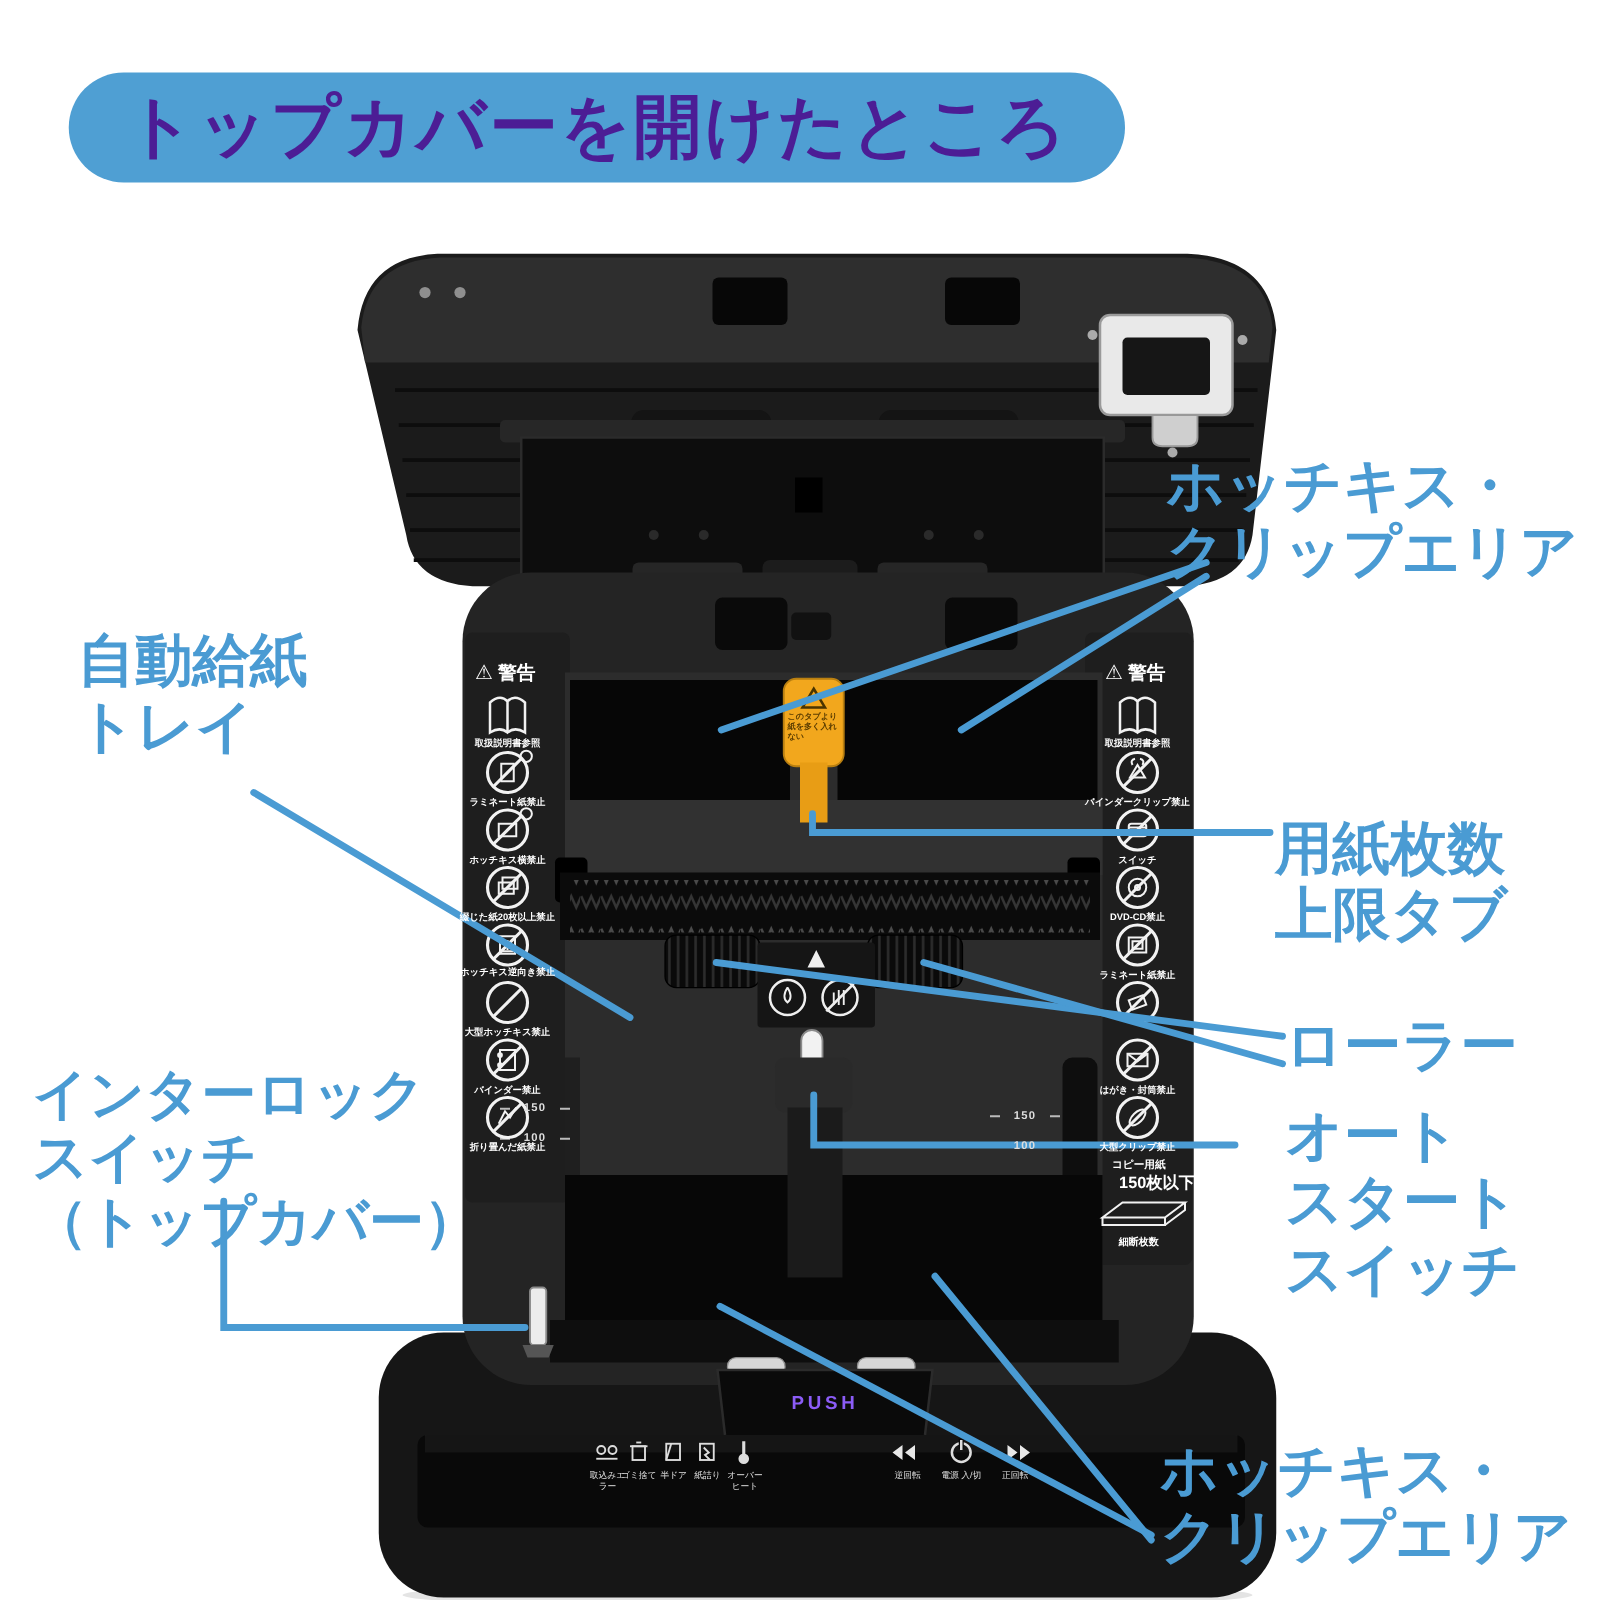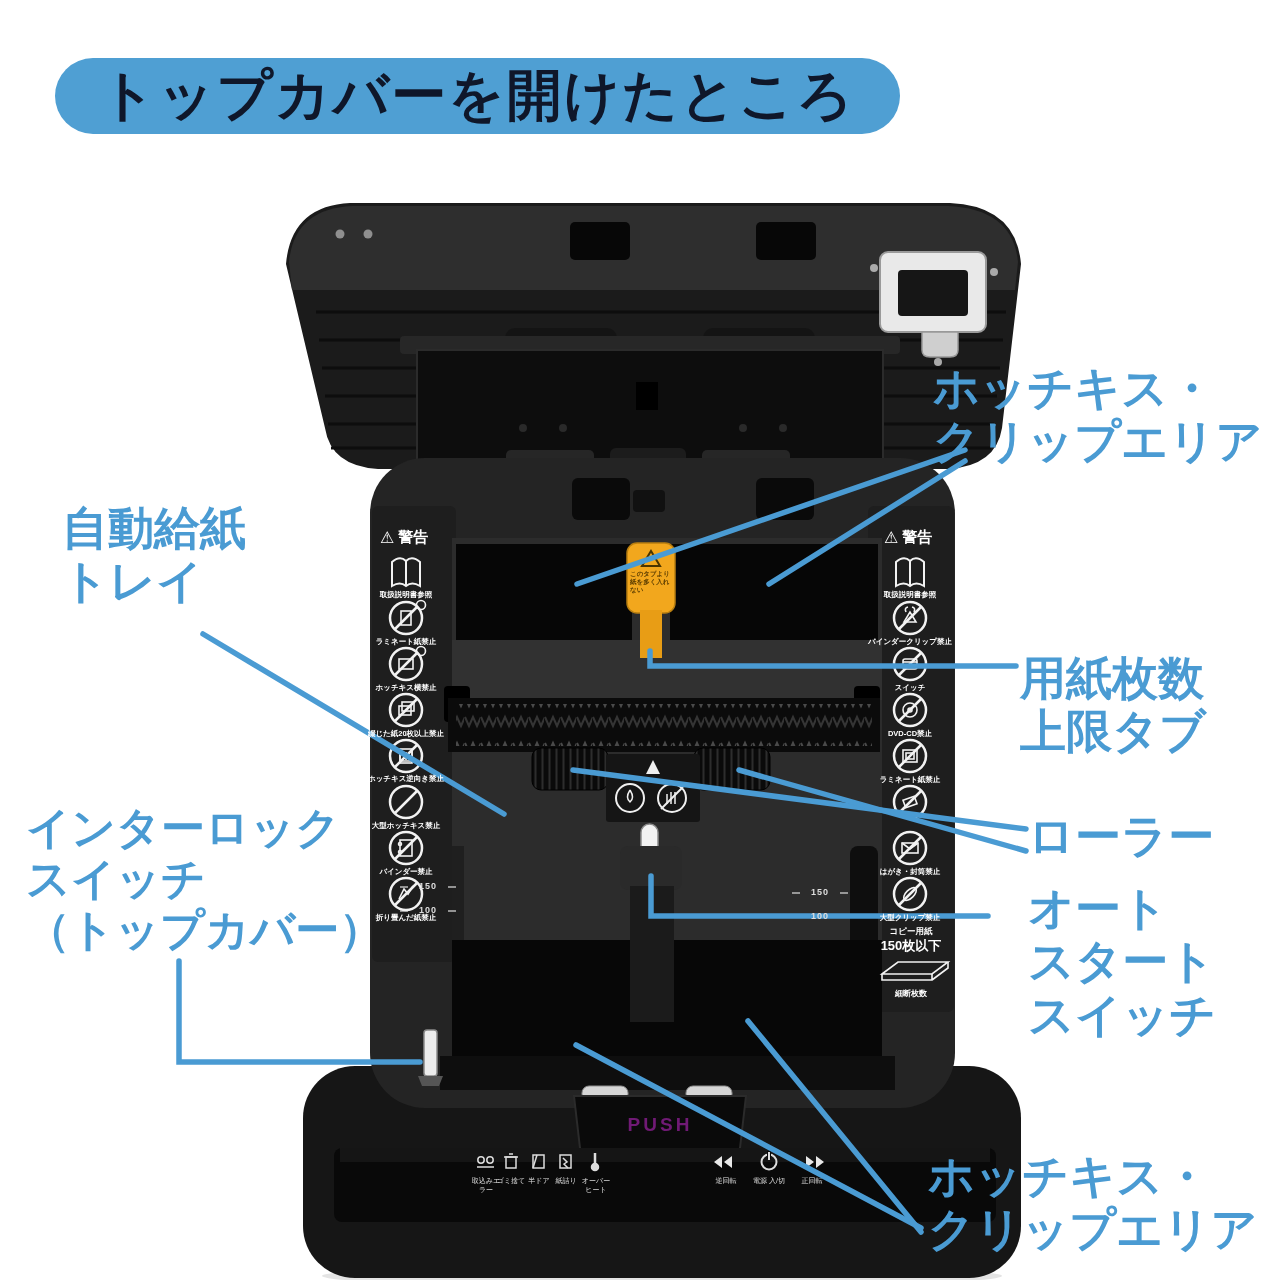--- a/index.html
+++ b/index.html
@@ -1,37 +1,37 @@
 <!DOCTYPE html>
 <html><head>
 <meta charset="utf-8">
 <style>
   html,body{margin:0;padding:0;background:#fff;}
   #stage{position:relative;width:1280px;height:1280px;background:#fff;overflow:hidden;
          font-family:"Liberation Sans","DejaVu Sans",sans-serif;}
   #stage svg{position:absolute;left:0;top:0;}
-  .banner{position:absolute;left:55px;top:58px;width:845px;height:76px;border-radius:46px;
+  .banner{position:absolute;left:55px;top:58px;width:845px;height:88px;border-radius:46px;
           background:#4F9FD3;display:flex;align-items:center;justify-content:center;
-          color:#0f172a;font-size:55px;font-weight:bold;letter-spacing:2px;}
+          color:#4c1d95;font-size:55px;font-weight:bold;letter-spacing:2px;}
   .callout{position:absolute;color:#4A9BD3;font-weight:bold;line-height:1.16;white-space:nowrap;}
-  .f46{font-size:46px;} .f44{font-size:44px;}
+  .f46{font-size:46px;} .f44{font-size:44px;margin-top:48px;}
   .whead{position:absolute;display:flex;align-items:center;gap:4px;color:#fff;
          font-size:15px;font-weight:bold;}
   .whead .tri{font-size:16px;}
   .wcap{position:absolute;width:84px;text-align:center;color:#fff;font-size:7.5px;
         line-height:1.3;font-weight:bold;}
   .mark{position:absolute;width:40px;text-align:center;color:#ddd;font-size:9px;
         font-weight:bold;letter-spacing:1px;}
   .plab{position:absolute;width:34px;text-align:center;color:#e0e0e0;font-size:7px;line-height:1.35;}
-  .push{position:absolute;left:595px;top:1114px;width:130px;text-align:center;color:#701a75;
-        font-size:19px;font-weight:bold;letter-spacing:3px;}
+  .push{position:absolute;left:595px;top:1114px;width:130px;text-align:center;color:#8b5cf6;
+        font-size:15px;font-weight:bold;letter-spacing:3px;}
   .tabtext{position:absolute;left:630px;top:570px;width:44px;font-size:6.5px;font-weight:bold;
            color:#5a3c00;line-height:1.25;}
   .cap1{position:absolute;left:870px;top:926px;width:82px;text-align:center;color:#fff;font-size:8.5px;font-weight:bold;}
-  .cap2{position:absolute;left:866px;top:937px;width:90px;text-align:center;color:#fff;font-size:13px;font-weight:bold;}
+  .cap2{position:absolute;left:866px;top:937px;width:90px;text-align:right;color:#fff;font-size:13px;font-weight:bold;}
   .cap3{position:absolute;left:870px;top:988px;width:82px;text-align:center;color:#fff;font-size:8px;font-weight:bold;}
 </style>
 </head>
 <body>
 
 <div id="stage">
 
 <svg width="1280" height="1280" viewBox="0 0 1280 1280">
   <defs>
     <pattern id="teeth" width="16" height="46" patternUnits="userSpaceOnUse">

